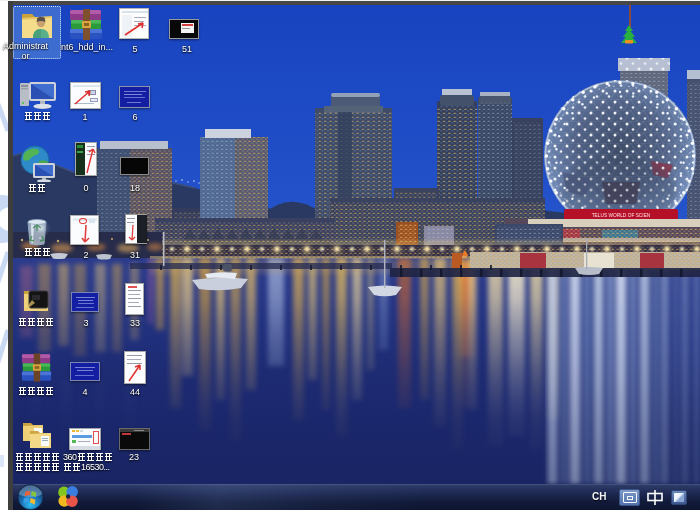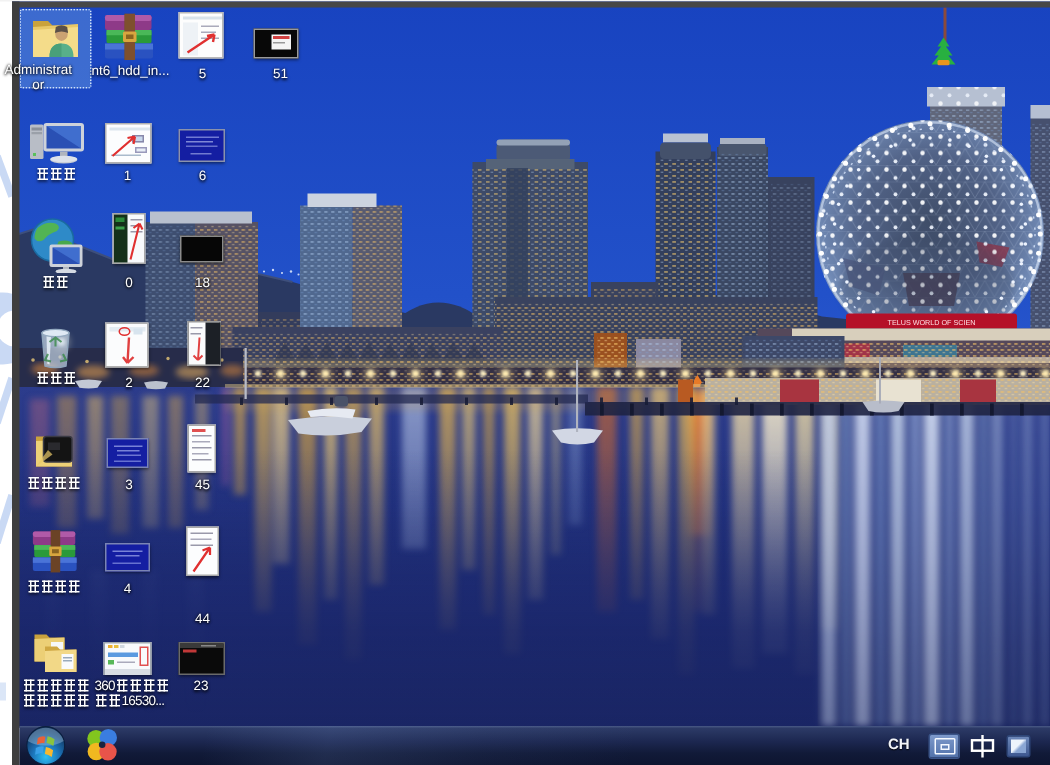--- a/index.html
+++ b/index.html
@@ -595,21 +595,21 @@
 <div class="lbl" style="left:71px;top:250px;width:30px">2</div>
 
 <div class="thumb" style="left:125px;top:214px;width:22px;height:30px;background:#fafbfc;border:1px solid #9a9a9a">
  <div class="abs" style="left:11px;top:0;width:10px;height:28px;background:#1c2026"></div>
  <div class="abs" style="left:1px;top:3px;width:8px;height:1px;background:#99a"></div>
  <div class="abs" style="left:1px;top:7px;width:7px;height:1px;background:#99a"></div>
  <svg class="abs" style="left:1px;top:9px" width="11" height="19">
         <path d="M6,1 L5,16 m0,0 l-3,-3 m3,3 l3,-3" stroke="#e04040" stroke-width="1.3" fill="none"></path>
       </svg>
 </div>
-<div class="lbl" style="left:120px;top:250px;width:30px">22</div>
+<div class="lbl" style="left:120px;top:250px;width:30px">31</div>
 
 <svg class="abs" style="left:23px;top:288px" width="26" height="26" viewBox="0 0 26 26">
  <path d="M1,3 h9 l2,2 h13 v18 h-24 Z" fill="#caa23c"></path>
  <path d="M1,6 L25,5 V23 H1 Z" fill="#edd077"></path>
  <rect x="6" y="3" width="19" height="17" rx="2" fill="#141414"></rect>
  <rect x="6" y="3" width="19" height="17" rx="2" fill="none" stroke="#3a3a44" stroke-width="1"></rect>
  <rect x="9" y="7" width="8" height="5" fill="#2a2a2e"></rect>
  <path d="M1,23 L9,12 l3,3 Z" fill="#e8c868" opacity=".7"></path>
 </svg>
 <div class="lbl" style="left:13px;top:317px;width:46px"><i class="cj"></i><i class="cj"></i><i class="cj"></i><i class="cj"></i></div>
@@ -623,21 +623,21 @@
 <div class="lbl" style="left:71px;top:318px;width:30px">3</div>
 
 <div class="thumb" style="left:125px;top:283px;width:19px;height:32px;background:#fcfdfe;border:1px solid #a8a8a8">
  <div class="abs" style="left:2px;top:2px;width:9px;height:2px;background:#e05050"></div>
  <div class="abs" style="left:2px;top:6px;width:13px;height:1px;background:#99a"></div>
  <div class="abs" style="left:2px;top:10px;width:12px;height:1px;background:#aab"></div>
  <div class="abs" style="left:2px;top:14px;width:13px;height:1px;background:#99a"></div>
  <div class="abs" style="left:2px;top:18px;width:11px;height:1px;background:#aab"></div>
  <div class="abs" style="left:2px;top:22px;width:13px;height:1px;background:#99a"></div>
 </div>
-<div class="lbl" style="left:120px;top:318px;width:30px">45</div>
+<div class="lbl" style="left:120px;top:318px;width:30px">33</div>
 
 <svg class="abs" style="left:21px;top:352px" width="31" height="31" viewBox="0 0 34 31">
  <rect x="1" y="1" width="31" height="10" rx="1.5" fill="#8e3a88"></rect>
  <rect x="1" y="1" width="31" height="4" rx="1.5" fill="#b05aa8"></rect>
  <rect x="2" y="11" width="30" height="9" rx="1.5" fill="#2a9a3a"></rect>
  <rect x="2" y="11" width="30" height="3.5" fill="#4ab858"></rect>
  <rect x="1" y="20" width="32" height="10" rx="1.5" fill="#2a52c0"></rect>
  <rect x="1" y="20" width="32" height="4" fill="#4a74d8"></rect>
  <rect x="14" y="0" width="7" height="31" fill="#6b4326"></rect>
  <rect x="13" y="12" width="9" height="7" rx="1" fill="#d8a63e"></rect>
@@ -653,21 +653,21 @@
 <div class="lbl" style="left:70px;top:387px;width:30px">4</div>
 
 <div class="thumb" style="left:124px;top:351px;width:22px;height:33px;background:#fcfdfe;border:1px solid #a8a8a8">
  <div class="abs" style="left:2px;top:3px;width:15px;height:1px;background:#99a"></div>
  <div class="abs" style="left:2px;top:7px;width:14px;height:1px;background:#aab"></div>
  <div class="abs" style="left:2px;top:11px;width:15px;height:1px;background:#99a"></div>
  <svg class="abs" style="left:2px;top:10px" width="17" height="21">
         <path d="M2,19 L13,3 m0,0 l-5,2 m5,-2 l0,5" stroke="#e03030" stroke-width="1.5" fill="none"></path>
       </svg>
 </div>
-<div class="lbl" style="left:120px;top:407px;width:30px">44</div>
+<div class="lbl" style="left:120px;top:387px;width:30px">44</div>
 
 <svg class="abs" style="left:22px;top:419px" width="30" height="31" viewBox="0 0 30 31">
  <path d="M1,4 h8 l2,2 h10 v16 h-20 Z" fill="#c9a13d"></path>
  <path d="M1,7 L21,6 V22 H1 Z" fill="#eccf76"></path>
  <rect x="12" y="9" width="8" height="11" fill="#f6f8fa"></rect>
  <path d="M8,12 h8 l2,2 h11 v15 h-21 Z" fill="#cfa742"></path>
  <path d="M8,15 L29,14 V29 H8 Z" fill="#f2d887"></path>
  <rect x="19" y="17" width="8" height="10" fill="#f8fafc"></rect>
  <rect x="20" y="19" width="6" height="1" fill="#9ab"></rect>
  <rect x="20" y="21" width="6" height="1" fill="#9ab"></rect>

